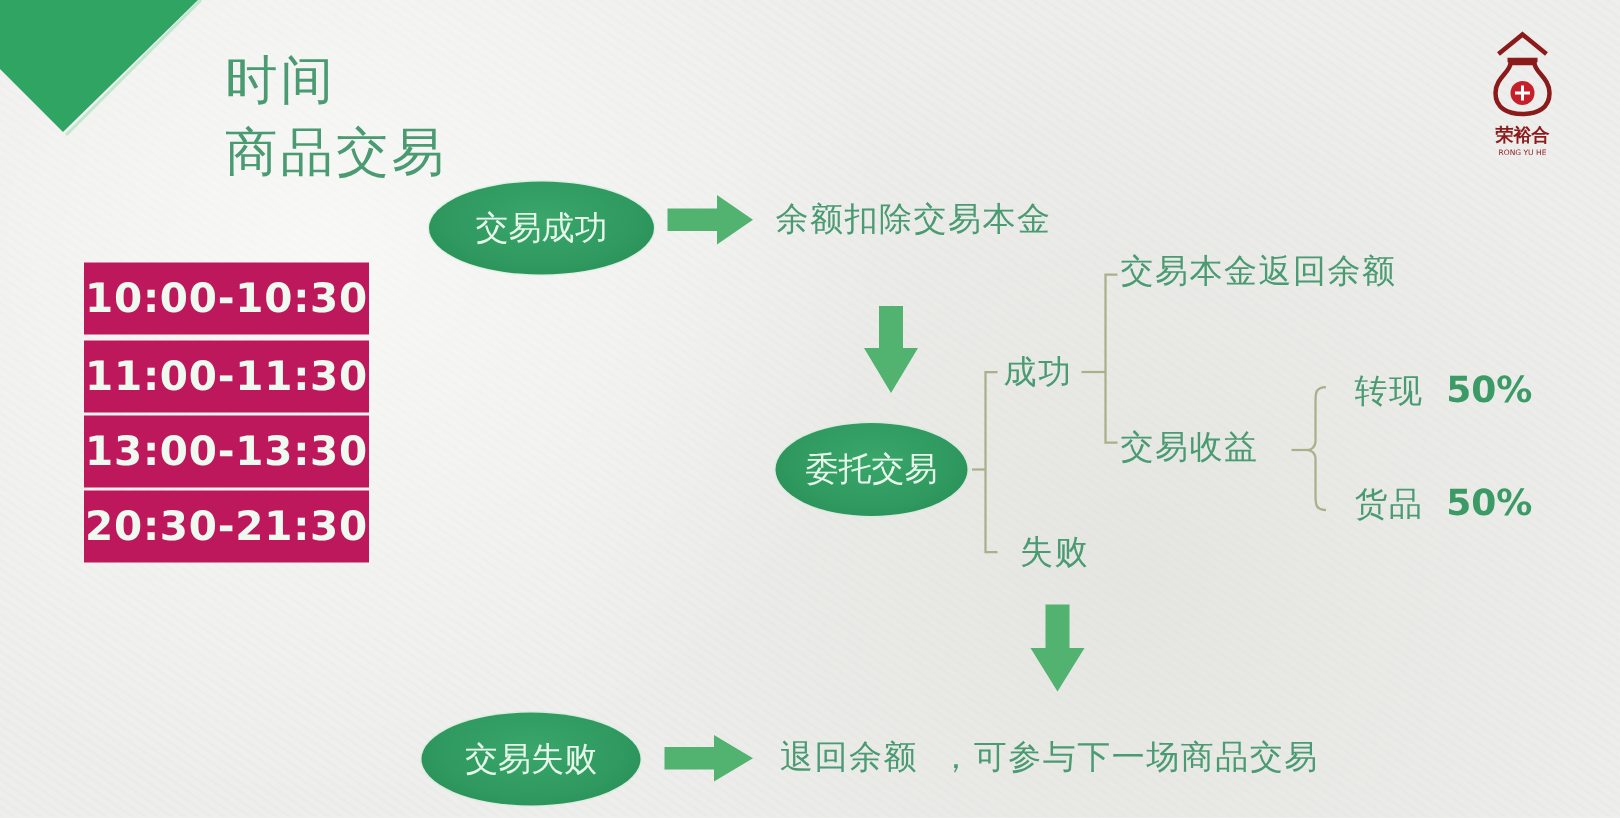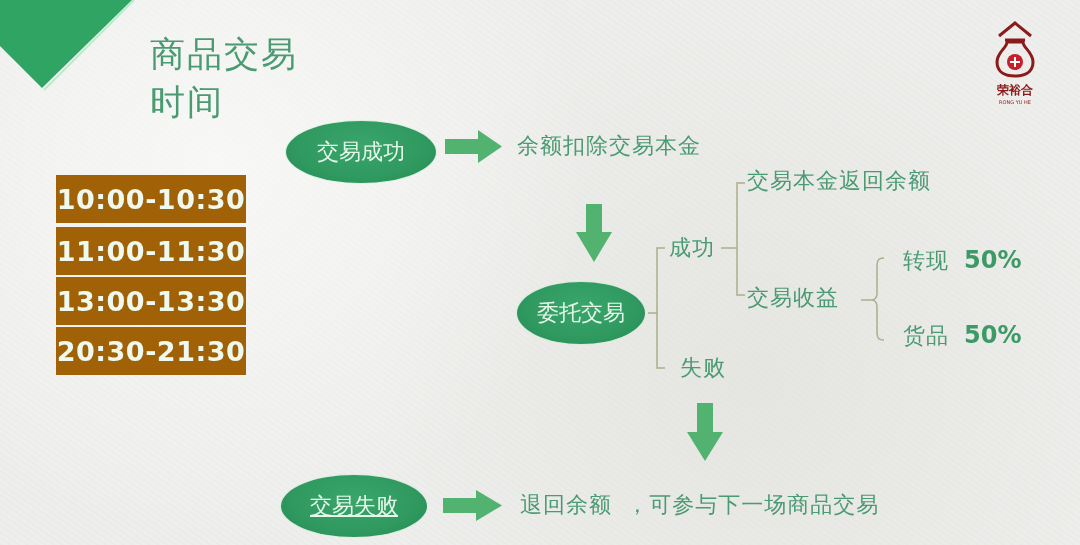--- a/index.html
+++ b/index.html
@@ -11,21 +11,21 @@
         radial-gradient(circle at 70% 70%, rgba(220,220,215,0.5) 0, rgba(220,220,215,0) 45%),
         repeating-linear-gradient(35deg, rgba(0,0,0,0.012) 0 2px, rgba(255,255,255,0.02) 2px 5px);
       font-family: "DejaVu Serif", "Liberation Serif", serif;
     }
     .abs { position:absolute; }
     .corner { left:0; top:0; width:140px; height:92px; }
     .title { left:150px; top:30px; color:#4a9a72; font-size:35px; line-height:48px; letter-spacing:2px; font-family:"DejaVu Sans", sans-serif; font-weight:300; }
     .logo { left:985px; top:18px; width:60px; height:80px; }
     .slots { left:56px; top:175px; width:190px; }
     .slot {
-      height:48px; background:#a16207; color:#eefaf0; margin-bottom:2px;
+      height:48px; background:#be185d; color:#eefaf0; margin-bottom:2px;
       font-family:"DejaVu Sans", sans-serif; font-weight:bold; font-size:27px;
       display:flex; align-items:center; justify-content:center; letter-spacing:0.5px;
     }
     .slot:first-child { margin-bottom:4px; }
     .oval {
       background: radial-gradient(ellipse at 50% 40%, #3aa66a 0%, #2f9960 60%, #268a52 100%);
       border-radius:50%; color:#e6f7ea; font-size:22px;
       display:flex; align-items:center; justify-content:center;
       box-shadow: 0 0 0 1px rgba(200,240,210,0.5);
       font-family:"DejaVu Sans", sans-serif;
@@ -36,22 +36,22 @@
   </style>
 </head>
 <body>
 
 <svg class="abs corner" viewBox="0 0 140 92">
   <polygon points="0,0 132,0 42,88 0,46" fill="#2fa463"></polygon>
   <line x1="134" y1="0" x2="44" y2="90" stroke="#bfe8cc" stroke-width="2"></line>
 </svg>
 
 <div class="abs title">
+  <div>时间</div>
   <div>商品交易</div>
-  <div>时间</div>
 </div>
 
 <div class="abs logo">
   <svg width="60" height="62" viewBox="0 0 60 62">
     <polyline points="14,18 30,5 46,18" fill="none" stroke="#8b1a1a" stroke-width="3"></polyline>
     <line x1="20" y1="22" x2="40" y2="22" stroke="#8b1a1a" stroke-width="3"></line>
     <path d="M22,24 L38,24 C38,30 48,34 48,44 C48,54 40,58 30,58 C20,58 12,54 12,44 C12,34 22,30 22,24 Z" fill="none" stroke="#8b1a1a" stroke-width="3"></path>
     <circle cx="30" cy="44" r="8" fill="#c41f2a"></circle>
     <path d="M30,39 L30,49 M25,44 L35,44" stroke="#fff" stroke-width="2"></path>
   </svg>
@@ -99,21 +99,21 @@
   </g>
 
   <g stroke="#a9b08a" stroke-width="1.5" fill="none">
     <line x1="861" y1="300" x2="874" y2="300"></line>
     <path d="M884,258 C877,258 877,262 877,268 L877,294 C877,298 874,300 872,300 C874,300 877,302 877,306 L877,330 C877,336 877,340 884,340"></path>
   </g>
 </svg>
 
 <div class="abs oval" style="left:286px;top:121px;width:150px;height:62px;">交易成功</div>
 <div class="abs oval" style="left:517px;top:282px;width:128px;height:62px;">委托交易</div>
-<div class="abs oval" style="left:281px;top:475px;width:146px;height:62px;text-decoration:underline;">交易失败</div>
+<div class="abs oval" style="left:281px;top:475px;width:146px;height:62px;">交易失败</div>
 
 <div class="abs txt" style="left:517px;top:131px;">余额扣除交易本金</div>
 <div class="abs txt" style="left:747px;top:166px;">交易本金返回余额</div>
 <div class="abs txt" style="left:669px;top:233px;">成功</div>
 <div class="abs txt" style="left:747px;top:283px;">交易收益</div>
 <div class="abs txt" style="left:680px;top:353px;">失败</div>
 
 <div class="abs" style="left:903px;top:246px;">
   <span class="txt">转现</span>
   <span class="pct" style="margin-left:10px;">50%</span>

